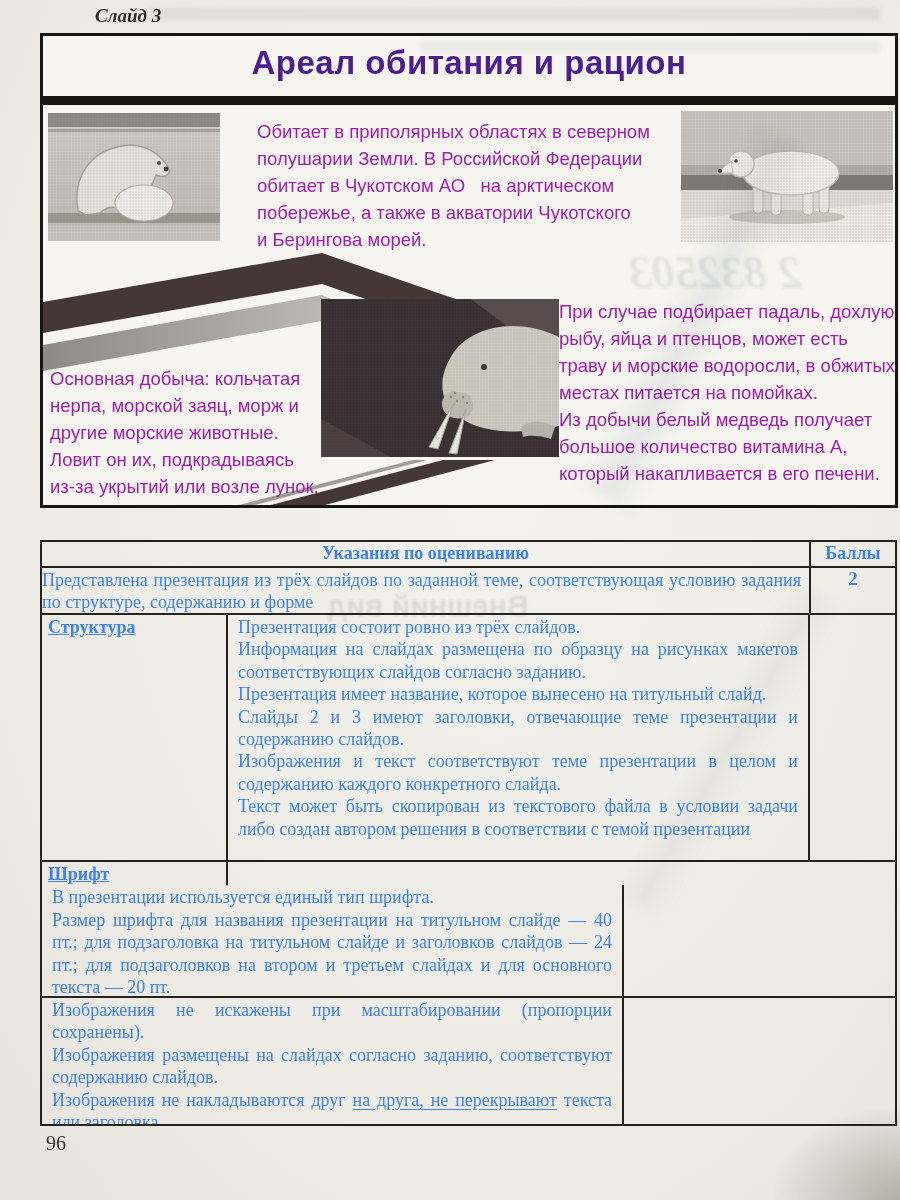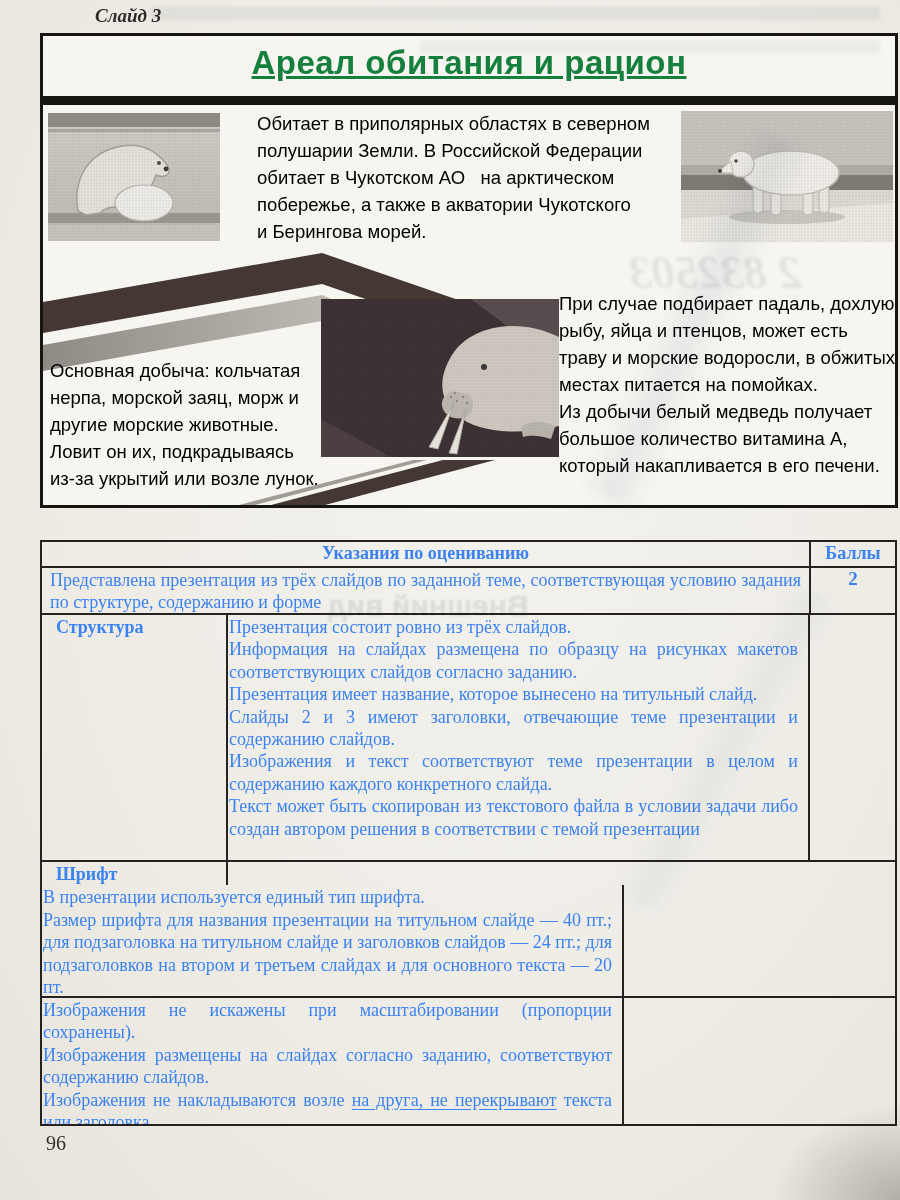--- a/index.html
+++ b/index.html
@@ -22,34 +22,33 @@
   }
 
   
   .slide{
     position:absolute;left:40px;top:33px;width:858px;height:475px;
     border:3px solid #17150f;background:#f6f5f0;overflow:hidden;
   }
   .slide-title{
     position:absolute;left:0;top:8px;width:100%;
     text-align:center;
-    font:700 33px "Liberation Sans", sans-serif;color:#15803d;
+    font:700 33px "Liberation Sans", sans-serif;color:#4c1d95;
     letter-spacing:.5px;
-    text-decoration:underline;
   }
   .title-bar{
     position:absolute;left:0;top:60px;width:100%;height:9px;background:#171511;
   }
   .slide-content{
     position:absolute;left:0;top:70px;width:852px;height:399px;
   }
   .slide-text{
     position:absolute;
     font:400 18.5px/27px "Liberation Sans", sans-serif;
-    color:#000000;white-space:pre;z-index:3;
+    color:#a21caf;white-space:pre;z-index:3;margin-top:8px;
   }
   .txt-habitat{left:214px;top:4px;}
   .txt-prey{left:7px;top:251px;}
   .txt-diet{left:516px;top:184px;}
 
   .photo{position:absolute;z-index:2;}
   .photo-left{left:5px;top:7px;width:172px;height:128px;}
   .photo-right{left:638px;top:5px;width:212px;height:131px;}
   .photo-walrus{left:278px;top:193px;width:238px;height:158px;}
   .chevrons{position:absolute;left:0;top:0;width:852px;height:399px;z-index:1;}
@@ -59,24 +58,24 @@
     position:absolute;left:40px;top:540px;width:857px;
     border:2px solid #26231f;
     font:400 18px/22.4px "Liberation Serif", serif;color:#3b82f6;
   }
   .trow{display:flex;overflow:hidden;border-bottom:2px solid #26231f;}
   .trow:last-child{border-bottom:none;}
   .t-head{height:26px;}
   .t-head-main{width:769px;text-align:center;font-weight:700;border-right:2px solid #26231f;}
   .t-head-score{flex:1;text-align:center;font-weight:700;}
   .t-summary{height:47px;}
-  .t-summary-text{width:769px;border-right:2px solid #26231f;padding:1px 8px 0 8px;text-align:justify;}
+  .t-summary-text{width:769px;border-right:2px solid #26231f;padding:1px 8px 0 0;text-align:justify;}
   .t-summary-score{flex:1;text-align:center;font-weight:700;font-size:19px;}
-  .t-label{width:186px;padding:1px 4px 0 14px;font-weight:700;border-right:2px solid #26231f;}
-  .t-text{width:582px;padding:1px 10px 0 1px;text-align:justify;border-right:2px solid #26231f;}
+  .t-label{width:186px;padding:1px 4px 0 6px;font-weight:700;border-right:2px solid #26231f;text-decoration:underline;}
+  .t-text{width:582px;padding:1px 10px 0 10px;text-align:justify;border-right:2px solid #26231f;}
   .t-text p{margin:0;}
   .t-score{flex:1;}
   .r-structure{height:247px;}
   .r-font{height:136px;flex-direction:column;}
   .r-images{height:126px;}
   .u{ text-decoration:underline; text-underline-offset:3px; }
 
   
   .ghost{position:absolute;pointer-events:none;mix-blend-mode:multiply;z-index:6;}
   .ghost-line1{left:150px;top:7px;width:730px;height:13px;background:rgba(108,116,132,.10);filter:blur(2px);}
@@ -236,21 +235,21 @@
       <p data-name="criteria-item">В презентации используется единый тип шрифта.</p>
       <p data-name="criteria-item">Размер шрифта для названия презентации на титульном слайде — 40 пт.; для подзаголовка на титульном слайде и заголовков слайдов — 24 пт.; для подзаголовков на втором и третьем слайдах и для основного текста — 20 пт.</p>
     </div>
     <div class="t-score" data-name="font-score-cell"></div>
   </div>
 
   <div class="trow r-images" data-name="images-row">
     <div class="t-text" data-name="images-criteria">
       <p data-name="criteria-item">Изображения не искажены при масштабировании (пропорции сохранены).</p>
       <p data-name="criteria-item">Изображения размещены на слайдах согласно заданию, соответствуют содержанию слайдов.</p>
-      <p data-name="criteria-item"><span data-name="criteria-text-part">Изображения не накладываются возле </span><span class="u" data-name="underlined-phrase">на друга, не перекрывают</span><span data-name="criteria-text-part"> текста или заголовка.</span></p>
+      <p data-name="criteria-item"><span data-name="criteria-text-part">Изображения не накладываются друг </span><span class="u" data-name="underlined-phrase">на друга, не перекрывают</span><span data-name="criteria-text-part"> текста или заголовка.</span></p>
     </div>
     <div class="t-score" data-name="images-score-cell"></div>
   </div>
 </div>
 
 <div class="page-number" data-name="page-number">96</div>
 
 <div class="ghost ghost-line1" data-name="bleedthrough-line"></div>
 <div class="ghost ghost-line2" data-name="bleedthrough-line"></div>
 <div class="ghost ghost-digits" data-name="bleedthrough-digits">2 832503</div>

